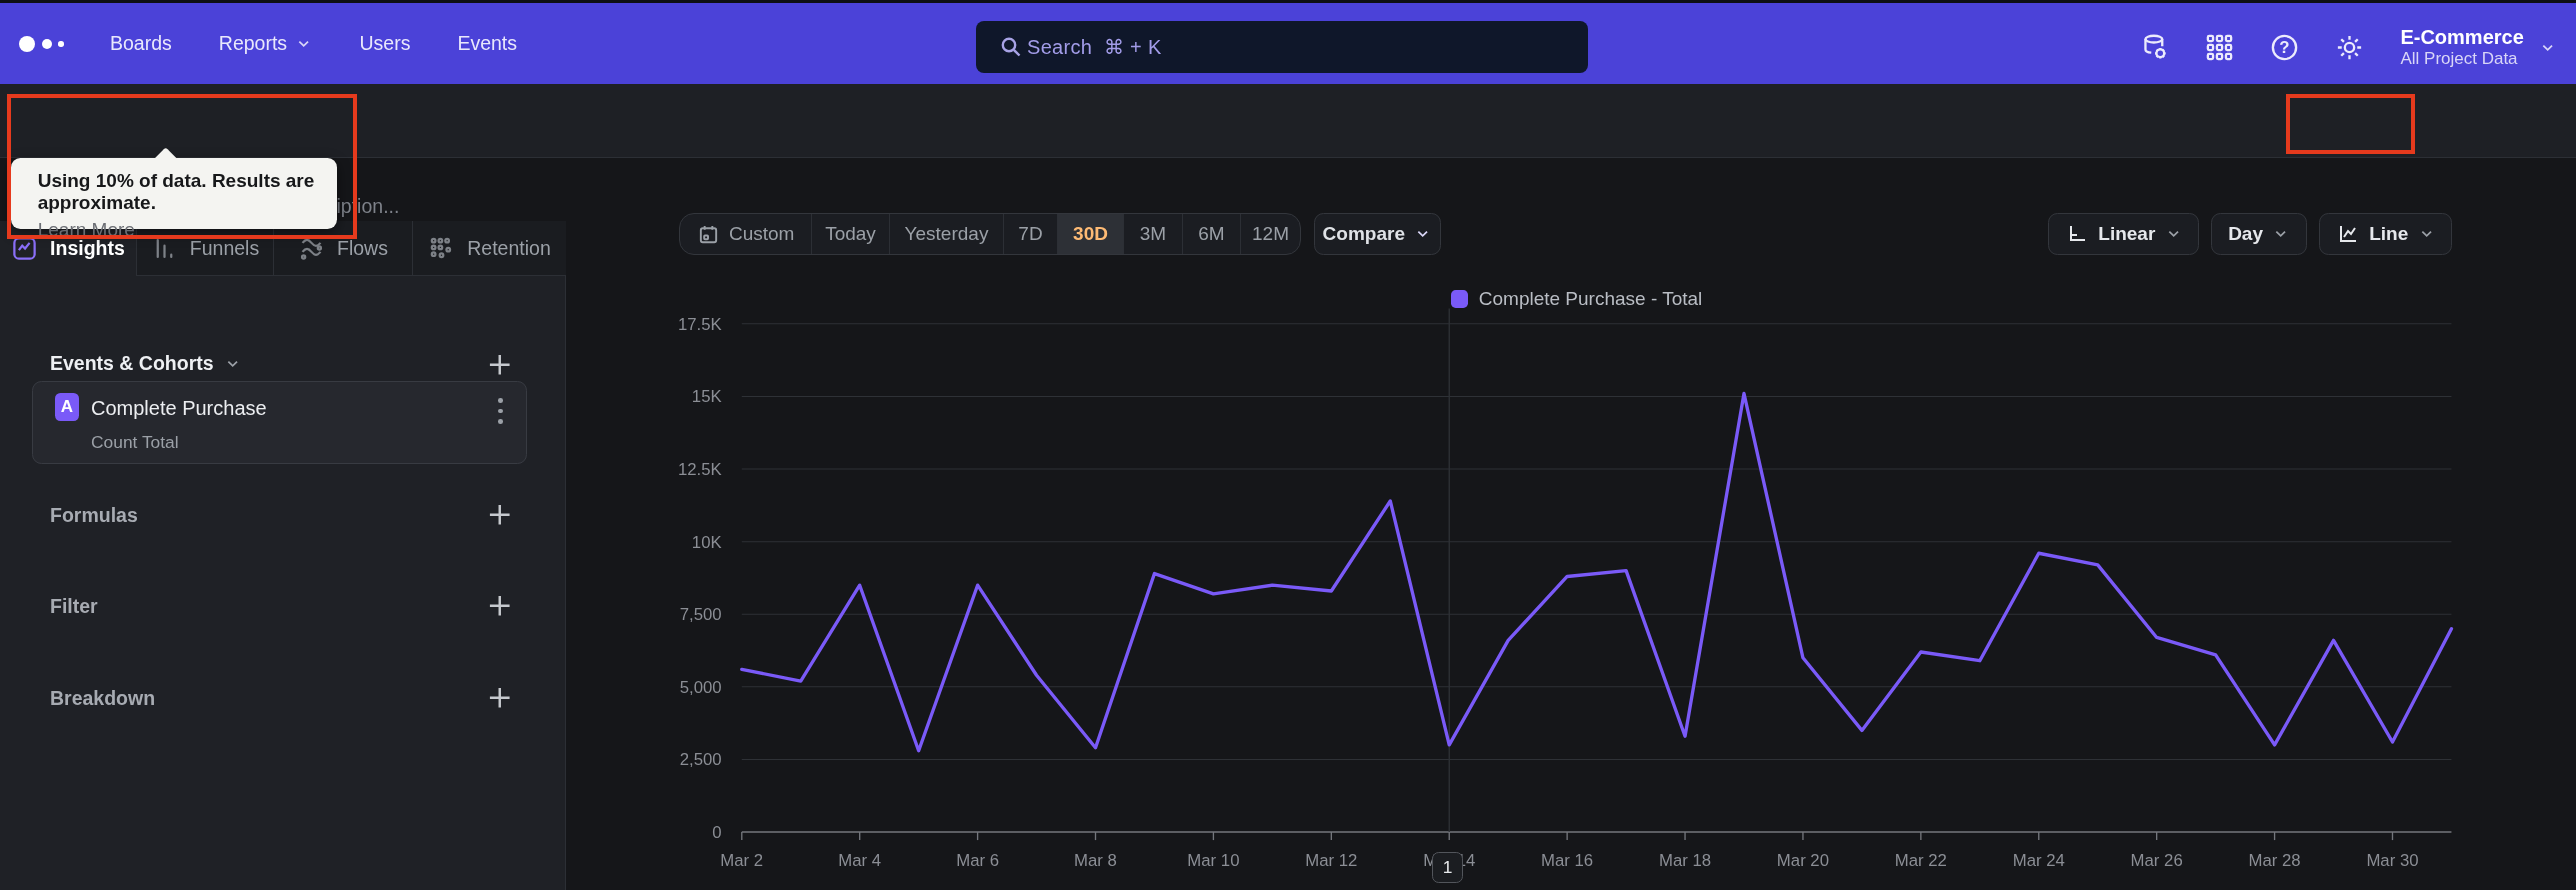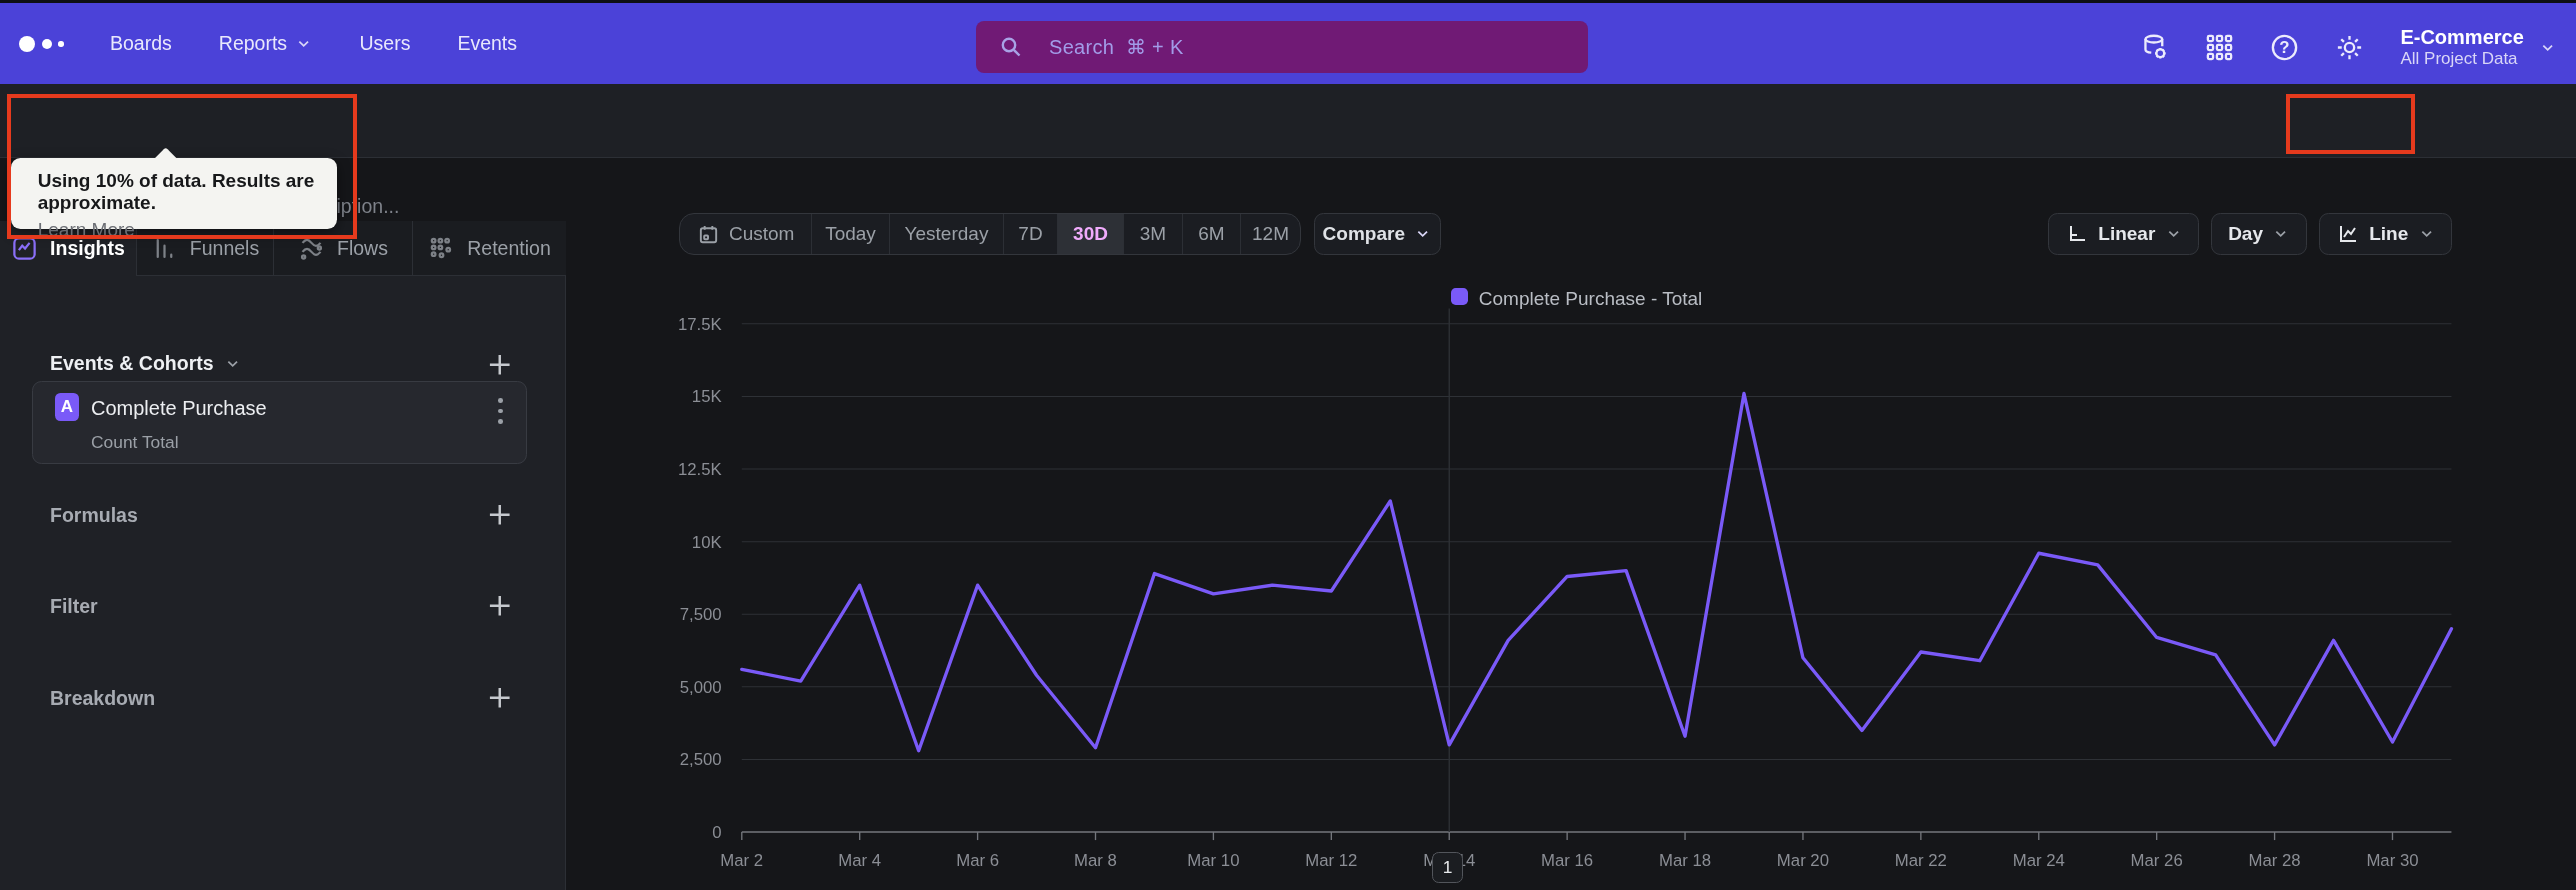--- a/index.html
+++ b/index.html
@@ -13,22 +13,22 @@
   
   .topnav { position:absolute; left:0; top:3.4px; width:2576px; height:81px; background:#4b42d8;
             display:flex; align-items:center; }
   .logo { display:flex; align-items:center; gap:6.7px; margin-left:19px; width:54px; }
   .logo .d1{ width:16px;height:16px;border-radius:50%;background:#fff;}
   .logo .d2{ width:10px;height:10px;border-radius:50%;background:#fff;}
   .logo .d3{ width:5.4px;height:5.4px;border-radius:50%;background:#fff;}
   .nav-links { display:flex; align-items:center; gap:47px; margin-left:37px; }
   .nav-link { color:#e9e8fc; font-size:19.5px; font-weight:500; display:flex; align-items:center; gap:8px; cursor:pointer; }
   .chev { width:17.4px; height:17.4px; stroke:#d9d6f7; stroke-width:2.4; fill:none; }
-  .searchbar { position:absolute; left:976px; top:18px; width:612px; height:52px; background:#701a75;
-               border-radius:8px; display:flex; align-items:center; padding-left:23px; gap:26px; }
+  .searchbar { position:absolute; left:976px; top:18px; width:612px; height:52px; background:#0f172a;
+               border-radius:8px; display:flex; align-items:center; padding-left:23px; gap:4px; }
   .searchbar svg { width:24px; height:24px; stroke:#a8a3e6; stroke-width:2.4; fill:none; }
   .search-ph { color:#a29ce8; font-size:20px; letter-spacing:0.3px; }
   .nav-right { position:absolute; right:20px; top:3.4px; height:81px; display:flex; align-items:center; gap:34px; }
   .nav-icon { width:31px; height:31px; color:#ecebfc; cursor:pointer; }
   .nav-icon svg { width:31px; height:31px; stroke:currentColor; stroke-width:1.8; fill:none; }
   .project { display:flex; align-items:center; gap:14.8px; cursor:pointer; margin-left:1px; }
   .project .pname { color:#ffffff; font-size:20px; font-weight:700; line-height:24px; }
   .project .pscope { color:#d9d6f7; font-size:17px; line-height:20px; }
 
   
@@ -101,34 +101,34 @@
   .sec-formulas { top:504px; } .sec-filter { top:595px; } .sec-breakdown { top:687px; }
 
   
   .main { position:absolute; left:566px; top:158px; width:2010px; height:732px; background:#151619; }
 
   .controls { position:absolute; left:113px; top:55px; height:42px; display:flex; }
   .seg-group { display:flex; height:42px; border:1.3px solid #33363c; border-radius:15px; overflow:hidden; background:#1b1d22; }
   .seg { display:flex; align-items:center; justify-content:center; gap:9.4px; font-size:19px; color:#9ba0a7;
          border-left:1.3px solid #2c2f35; cursor:pointer; }
   .seg:first-child { border-left:none; }
-  .seg.active { background:#2d3036; color:#f0abfc; font-weight:700; }
+  .seg.active { background:#2d3036; color:#fdba74; font-weight:700; }
   .seg svg { width:23px; height:23px; stroke:#9ba0a7; stroke-width:2; fill:none; }
   .s0{width:131px;} .s1{width:78px;} .s2{width:114px;} .s3{width:54px;} .s4{width:66px;} .s5{width:59px;} .s6{width:58px;} .s7{width:60px;}
   .compare-btn { margin-left:12.7px; height:42px; width:127px; border:1.3px solid #33363c; border-radius:9.4px;
                  background:#1b1d22; display:flex; align-items:center; justify-content:center; gap:9.4px;
                  color:#dfe2e6; font-size:19px; font-weight:600; cursor:pointer; }
   .right-btns { position:absolute; right:124px; top:55px; display:flex; gap:12px; }
   .drop-btn { height:42px; border:1.3px solid #33363c; border-radius:9.4px; background:#1b1d22;
               display:flex; align-items:center; justify-content:center; gap:9.4px; padding:0 16px;
               color:#e6e8ec; font-size:19px; font-weight:600; cursor:pointer; }
   .drop-btn svg.ic { width:24px; height:24px; stroke:#e6e8ec; stroke-width:2; fill:none; }
   .drop-btn .chev { stroke:#9ba0a7; }
 
-  .legend { position:absolute; left:105px; top:130px; width:1811px; display:flex; 
+  .legend { position:absolute; left:105px; top:130px; width:1811px; display:flex; align-items:center;
             justify-content:center; gap:10.7px; cursor:pointer; }
   .legend .swatch { width:17.4px; height:17.4px; border-radius:4.7px; }
   .legend .ltext { font-size:19px; color:#b9bdc4; }
 
   .chart-wrap { position:absolute; left:105px; top:137px; width:1811px; height:590px; }
   .chart-wrap svg { width:1811px; height:590px; font-family:"Liberation Sans", sans-serif; }
 
   .page-btn { position:absolute; left:866px; top:694px; width:31px; height:31px; border:1.3px solid #52555b;
               border-radius:6.7px; background:#1b1d21; color:#e8eaed; font-size:17.4px; display:flex;
               align-items:center; justify-content:center; cursor:pointer; }

